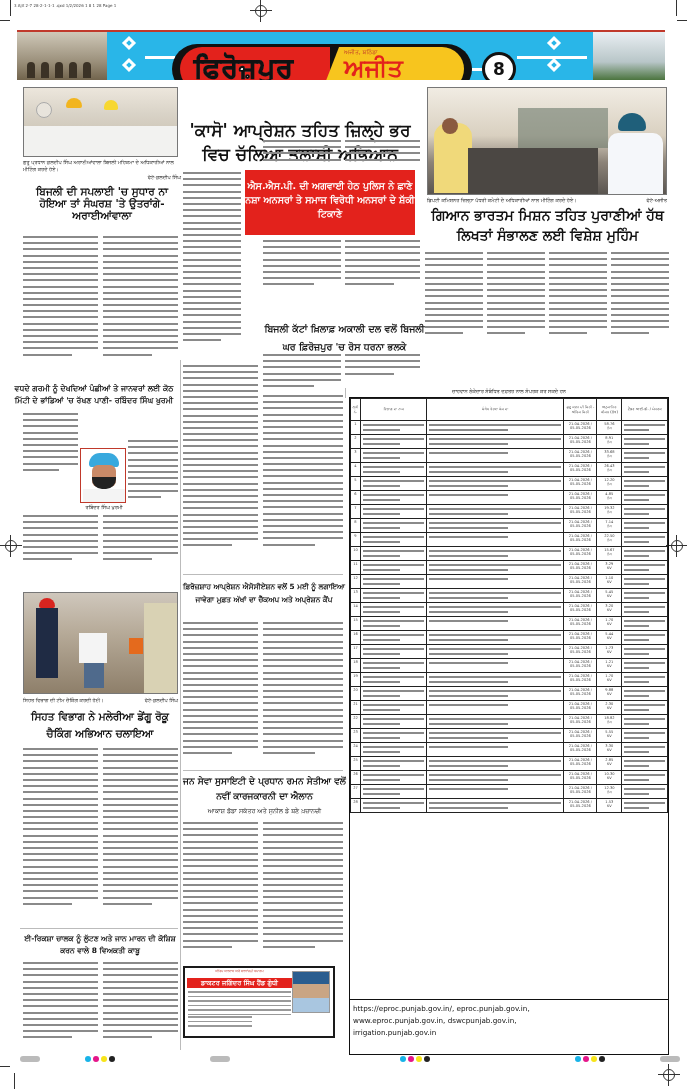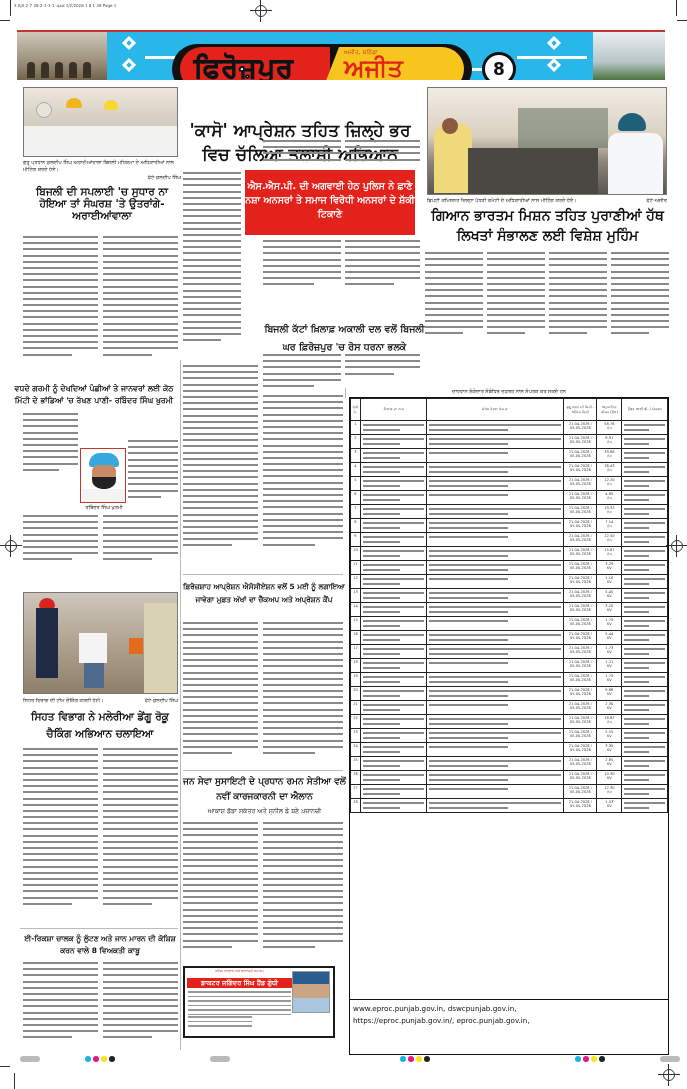--- a/index.html
+++ b/index.html
@@ -1157,22 +1157,23 @@
           <td class="c"><span>1.53</span><br><span>KV</span></td>
           <td>
             <div class="bar" style="width:100%"></div>
             <div class="bar" style="width:60%"></div>
           </td>
         </tr>
       </tbody>
   </table>
   <div class="tender-foot">
     <div class="tender-foot-text">
+      <div>https://eproc.punjab.gov.in/, eproc.punjab.gov.in,</div>
       <div>www.eproc.punjab.gov.in, dswcpunjab.gov.in,</div>
-      <div>https://eproc.punjab.gov.in/, eproc.punjab.gov.in,</div>
+      <div>irrigation.punjab.gov.in</div>
     </div>
   </div>
 </div>
 
 <div class="gray-blob" style="left:20px;"></div>
 <div class="cmyk" style="left:85px;">
     <i style="background:#18b3e8"></i>
     <i style="background:#e5168a"></i>
     <i style="background:#f7e41a"></i>
     <i style="background:#222"></i>

